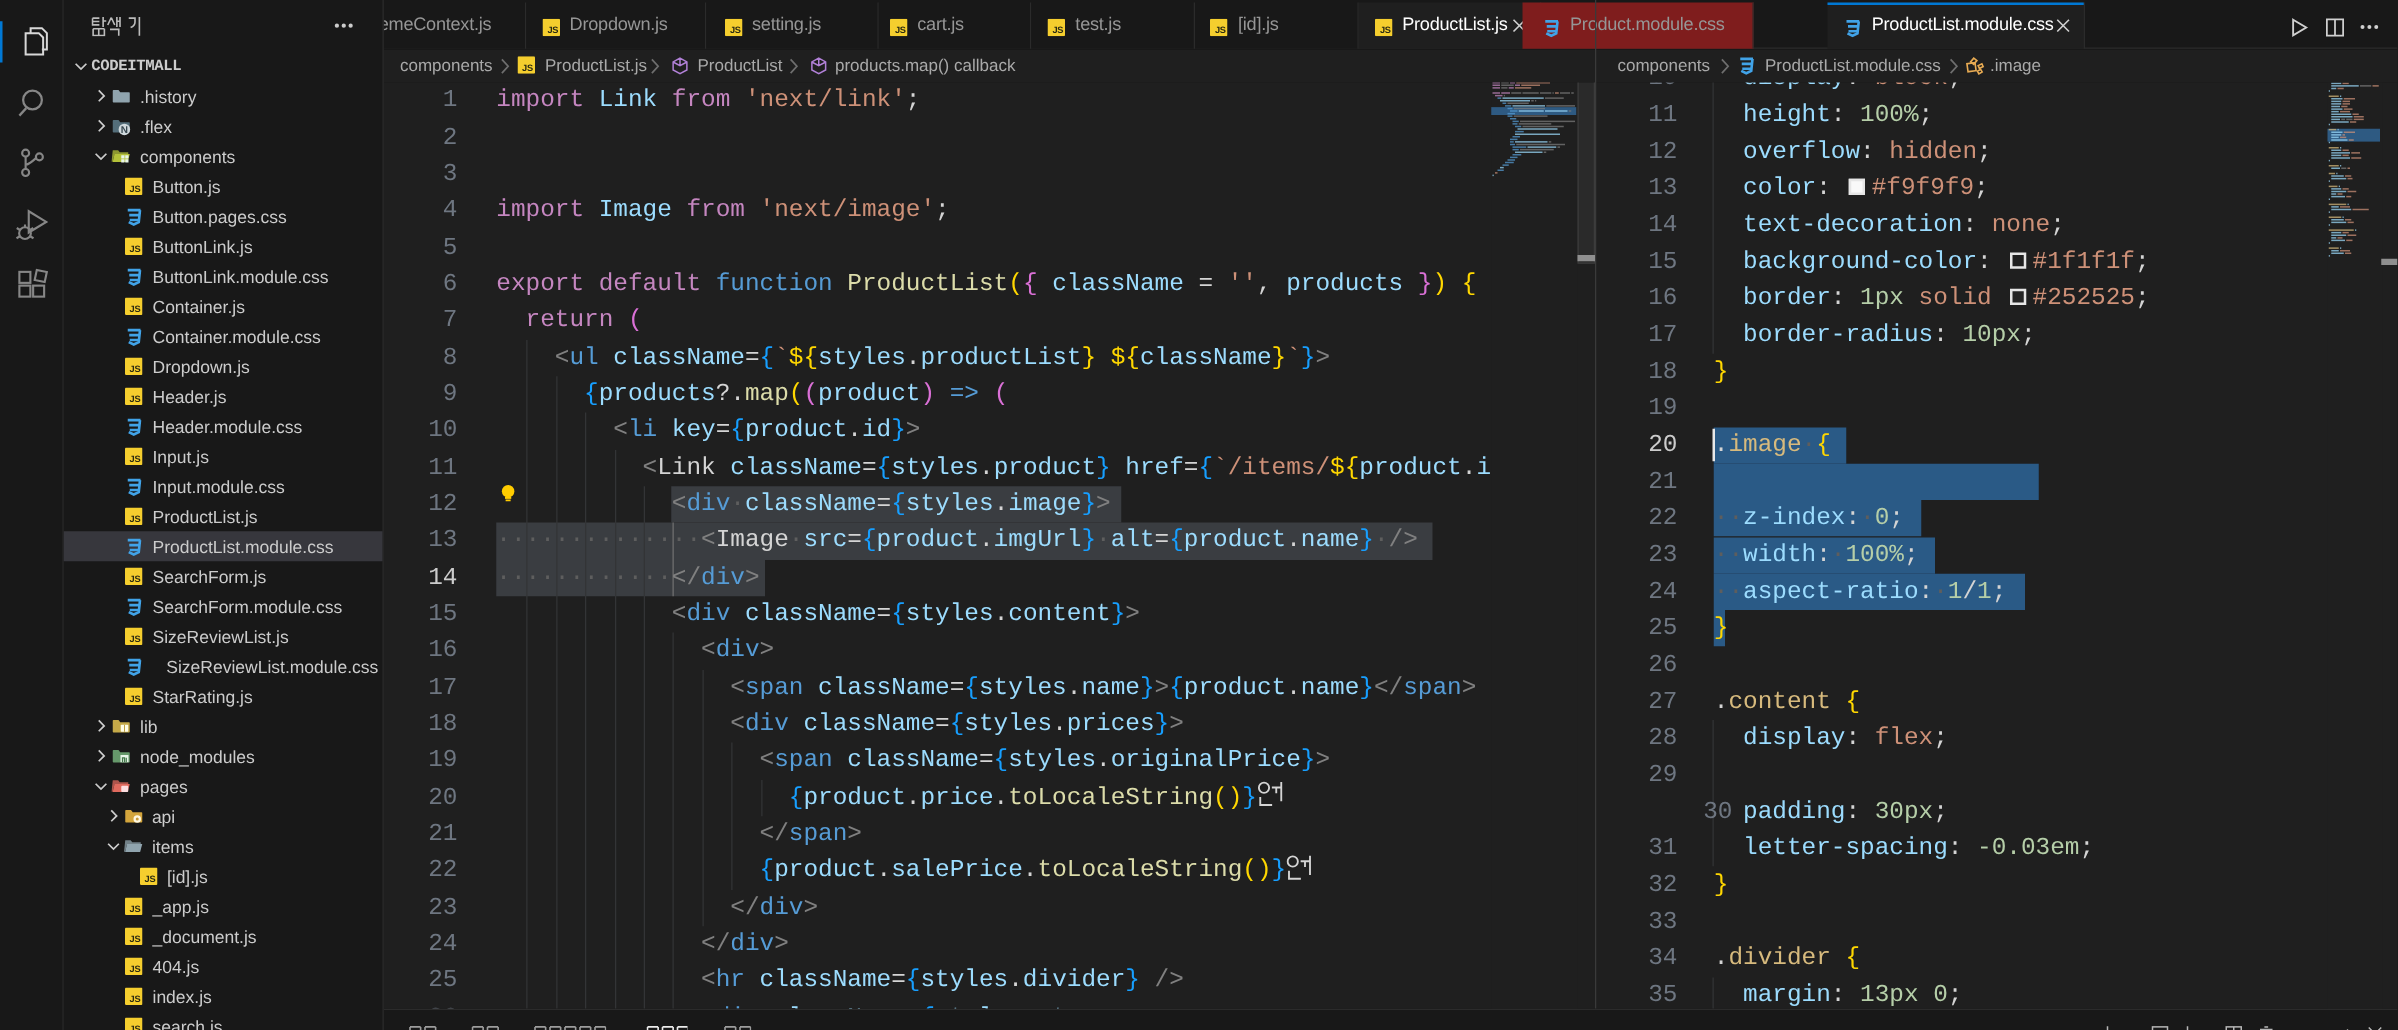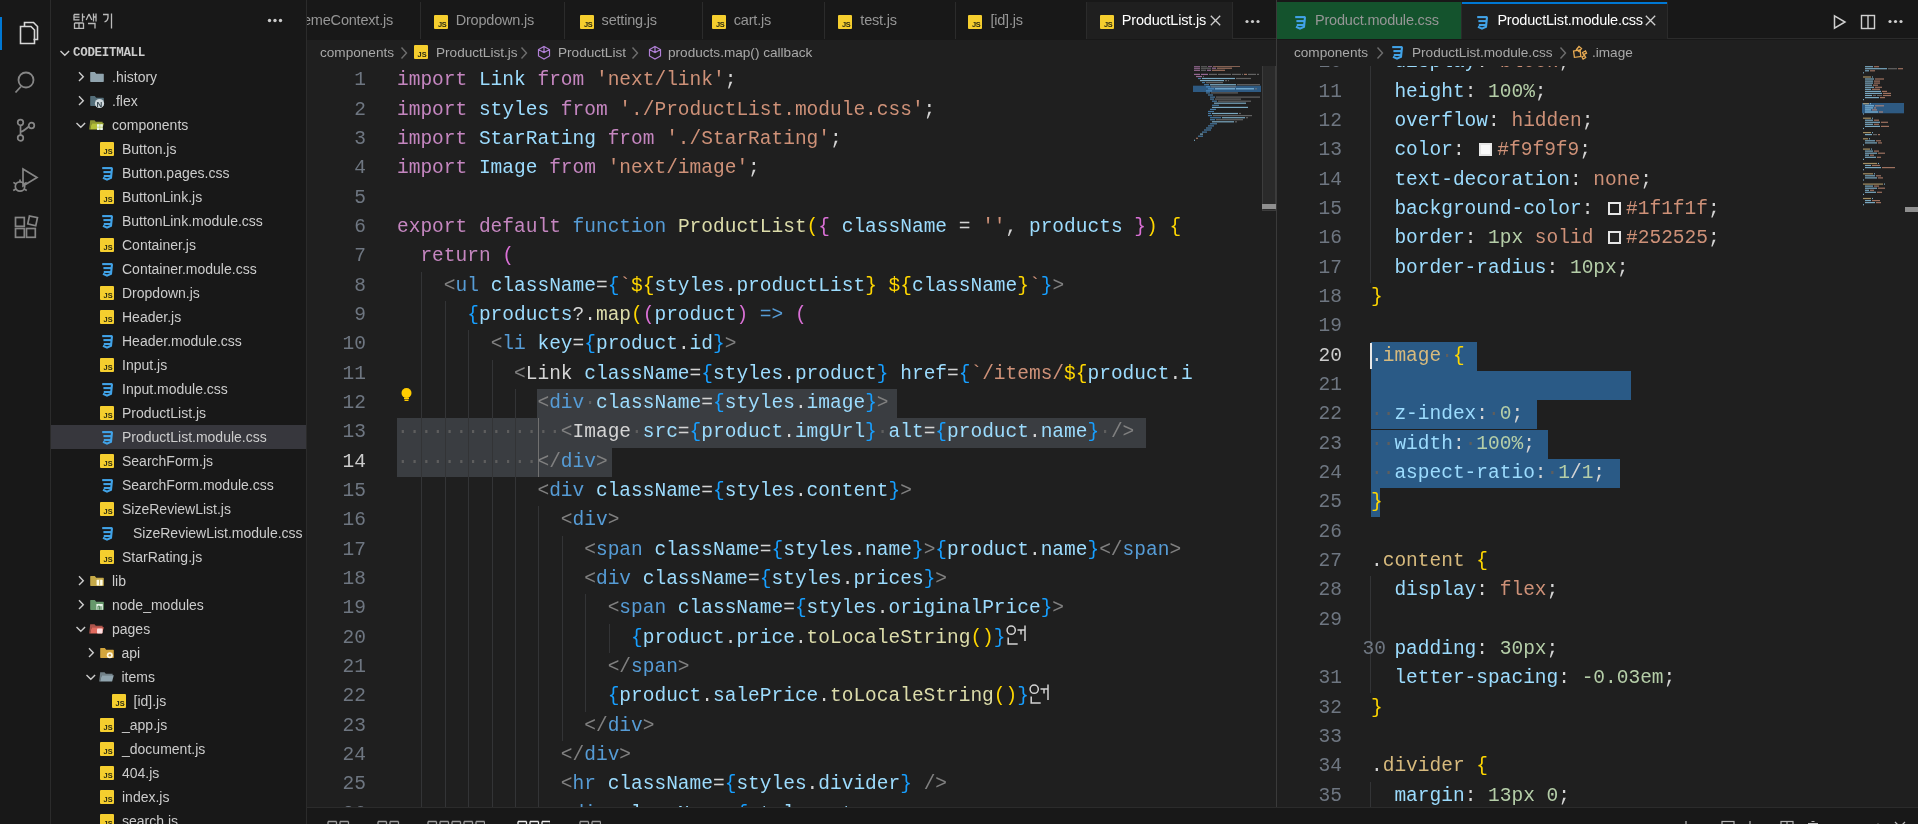--- a/index.html
+++ b/index.html
@@ -81,21 +81,21 @@
           <path d="M0.8 0.8 L10.2 10.2 M10.2 0.8 L0.8 10.2" stroke="#cfcfcf" stroke-width="1.3"></path>
         </svg>
       </div>
     <svg style="position:absolute;left:1245px;top:19px" width="15" height="5" viewBox="0 0 15 5">
         <g fill="#cccccc">
           <circle cx="2" cy="2.5" r="1.6"></circle>
           <circle cx="7.5" cy="2.5" r="1.6"></circle>
           <circle cx="13" cy="2.5" r="1.6"></circle>
         </g>
       </svg>
-    <div class="tab" style="left:1277px;width:185.4000000000001px;background:#14532d">
+    <div class="tab" style="left:1218px;width:185.4000000000001px;background:#7f1d1d">
         <span style="position:absolute;left:16px;top:13px"><svg width="14" height="15" viewBox="0 0 14 15">
             <g fill="none" stroke="#41a3e8" stroke-width="2.1">
               <path d="M2.2 2.1 h10.2"></path>
               <path d="M12 2.1 l-1 9.6 -4 1.9 -4-1.9"></path>
               <path d="M3.4 6.1 h8"></path>
               <path d="M3.8 10 h7.2"></path>
             </g>
           </svg></span>
         <span style="position:absolute;left:38px;top:0;line-height:36px;color:#969696;white-space:nowrap">Product.module.css</span>
       </div>
@@ -254,22 +254,20 @@
       <div class="gut" style="left:1282px;top:546.86px;width:60px;color:#6e7681">27</div>
       <div class="gut" style="left:1282px;top:576.19px;width:60px;color:#6e7681">28</div>
       <div class="gut" style="left:1282px;top:605.53px;width:60px;color:#6e7681">29</div>
       <div class="gut" style="left:1326px;top:634.86px;width:60px;color:#6e7681">30</div>
       <div class="gut" style="left:1282px;top:664.19px;width:60px;color:#6e7681">31</div>
       <div class="gut" style="left:1282px;top:693.53px;width:60px;color:#6e7681">32</div>
       <div class="gut" style="left:1282px;top:722.86px;width:60px;color:#6e7681">33</div>
       <div class="gut" style="left:1282px;top:752.19px;width:60px;color:#6e7681">34</div>
       <div class="gut" style="left:1282px;top:781.52px;width:60px;color:#6e7681">35</div>
     <div class="cl" style="left:397px;top:66.30px"><i class="kw">import</i> <i class="id">Link</i> <i class="kw">from</i> <i class="s">'next/link'</i><i class="w">;</i></div>
-      <div class="cl" style="left:397px;top:95.63px"><i class="kw">import</i> <i class="id">styles</i> <i class="kw">from</i> <i class="s">'./ProductList.module.css'</i><i class="w">;</i></div>
-      <div class="cl" style="left:397px;top:124.97px"><i class="kw">import</i> <i class="id">StarRating</i> <i class="kw">from</i> <i class="s">'./StarRating'</i><i class="w">;</i></div>
       <div class="cl" style="left:397px;top:154.30px"><i class="kw">import</i> <i class="id">Image</i> <i class="kw">from</i> <i class="s">'next/image'</i><i class="w">;</i></div>
       <div class="cl" style="left:397px;top:183.63px"></div>
       <div class="cl" style="left:397px;top:212.96px"><i class="kw">export</i> <i class="kw">default</i> <i class="bl">function</i> <i class="fn">ProductList</i><i class="g">(</i><i class="p">{</i> <i class="id">className</i> <i class="w">=</i> <i class="s">''</i><i class="w">,</i> <i class="id">products</i> <i class="p">}</i><i class="g">)</i> <i class="g">{</i></div>
       <div class="cl" style="left:397px;top:242.30px">  <i class="kw">return</i> <i class="p">(</i></div>
       <div class="cl" style="left:397px;top:271.63px">    <i class="a">&lt;</i><i class="bl">ul</i> <i class="id">className</i><i class="w">=</i><i class="u">{</i><i class="s">`</i><i class="g">${</i><i class="id">styles</i><i class="w">.</i><i class="id">productList</i><i class="g">}</i> <i class="g">${</i><i class="id">className</i><i class="g">}</i><i class="s">`</i><i class="u">}</i><i class="a">&gt;</i></div>
       <div class="cl" style="left:397px;top:300.96px">      <i class="u">{</i><i class="id">products</i><i class="w">?.</i><i class="fn">map</i><i class="g">(</i><i class="p">(</i><i class="id">product</i><i class="p">)</i> <i class="bl">=&gt;</i> <i class="p">(</i></div>
       <div class="cl" style="left:397px;top:330.30px">        <i class="a">&lt;</i><i class="bl">li</i> <i class="id">key</i><i class="w">=</i><i class="u">{</i><i class="id">product</i><i class="w">.</i><i class="id">id</i><i class="u">}</i><i class="a">&gt;</i></div>
       <div class="cl" style="left:397px;top:359.63px">          <i class="a">&lt;</i><i class="cmp">Link</i> <i class="id">className</i><i class="w">=</i><i class="u">{</i><i class="id">styles</i><i class="w">.</i><i class="id">product</i><i class="u">}</i> <i class="id">href</i><i class="w">=</i><i class="u">{</i><i class="s">`/items/</i><i class="g">${</i><i class="id">product</i><i class="w">.</i><i class="id">id</i><i class="g">}</i><i class="s">`</i><i class="u">}</i><i class="a">&gt;</i></div>
       <div class="cl" style="left:397px;top:388.96px">            <i class="a">&lt;</i><i class="bl">div</i><i class="d">·</i><i class="id">className</i><i class="w">=</i><i class="u">{</i><i class="id">styles</i><i class="w">.</i><i class="id">image</i><i class="u">}</i><i class="a">&gt;</i></div>
       <div class="cl" style="left:397px;top:418.30px"><i class="d">··············</i><i class="a">&lt;</i><i class="cmp">Image</i><i class="d">·</i><i class="id">src</i><i class="w">=</i><i class="u">{</i><i class="id">product</i><i class="w">.</i><i class="id">imgUrl</i><i class="u">}</i><i class="d">·</i><i class="id">alt</i><i class="w">=</i><i class="u">{</i><i class="id">product</i><i class="w">.</i><i class="id">name</i><i class="u">}</i><i class="d">·</i><i class="a">/&gt;</i></div>

